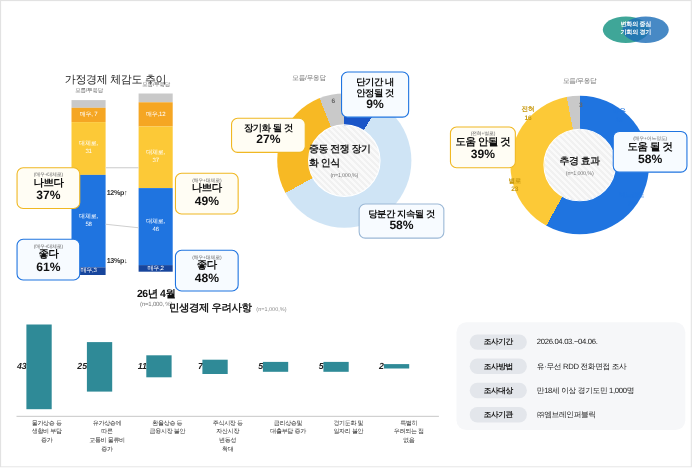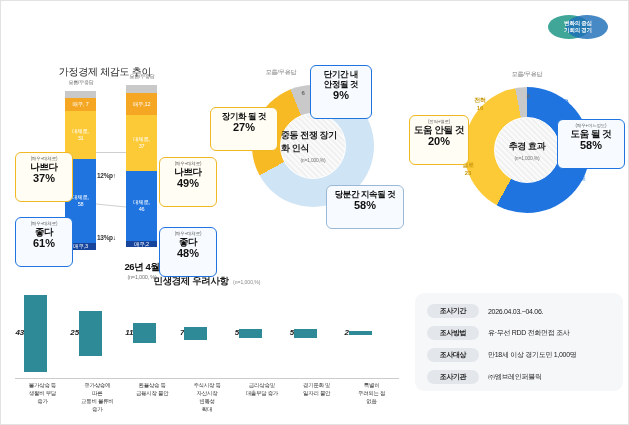--- a/index.html
+++ b/index.html
@@ -82,21 +82,21 @@
     letter-spacing: -0.3px; white-space: nowrap;
   }
   .delta.up   { left: 90px; top: 115px; }
   .delta.down { left: 90px; top: 177px; }
 
   .connector { position: absolute; left: 89px; width: 30px; height: 1px; background: #cfcfcf; }
 
   .callout {
     position: absolute; background: #fffdf4;
     border: 1.6px solid #f0b823; border-radius: 6px;
-    padding: 3px 2px 16px; text-align: center; width: 58px;
+    padding: 3px 2px 4px; text-align: center; width: 58px;
   }
   .callout.bluebox { background: #f7fbff; border-color: #1f74e0; }
   .callout .sub { font-size: 4.5px; color: #666; letter-spacing: -0.2px; }
   .callout .lab { font-size: 9.5px; font-weight: bold; color: #111; letter-spacing: -0.4px; line-height: 1.2; }
   .callout .val { font-size: 11px; font-weight: bold; color: #111; line-height: 1.15; }
 
   .co-bad-l  { left: 8px;   top: 95px; }
   .co-good-l { left: 8px;   top: 160px; }
   .co-bad-r  { left: 152px; top: 100px; }
   .co-good-r { left: 152px; top: 170px; }
@@ -281,21 +281,21 @@
     <div class="slice-lbl" style="left:60px;top:40px;width:22px;color:#c99a10;font-weight:bold;">전혀<br>16</div>
 
     <div class="callout bluebox" style="left:148px;top:62px;width:68px;">
       <div class="sub">(매우+어느정도)</div>
       <div class="lab">도움 될 것</div>
       <div class="val">58%</div>
     </div>
     <div class="callout" style="left:0px;top:58px;width:60px;">
       <div class="sub">(전혀+별로)</div>
       <div class="lab">도움 안될 것</div>
-      <div class="val">20%</div>
+      <div class="val">39%</div>
     </div>
   </div>
 
   <div class="panel4">
     <div class="p4-title">
       <span class="t">민생경제 우려사항</span>
       <span class="n">(n=1,000,%)</span>
     </div>
     <div class="axis-line"></div>
     <div id="concerns-plot" class="p4-plot">

